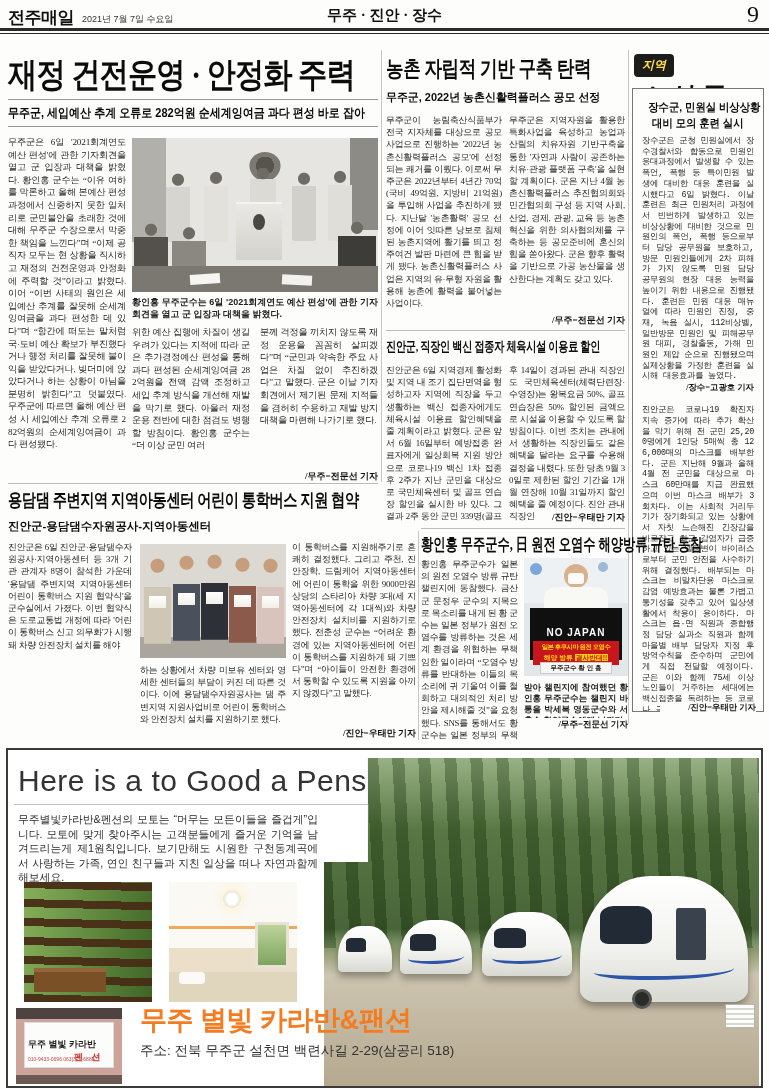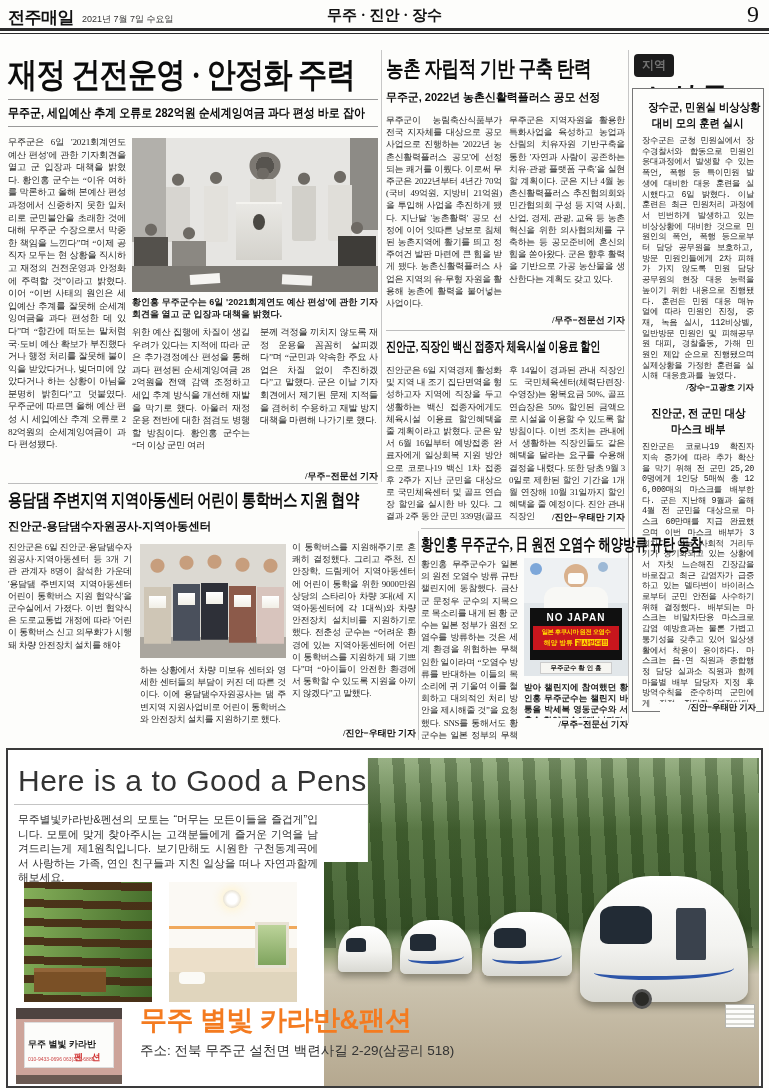--- a/index.html
+++ b/index.html
@@ -120,37 +120,33 @@
     <div class="headline" style="left:386px;top:338px;font-size:13.5px;">
       <span class="sq" style="transform:scaleX(0.75);letter-spacing:-0.3px;">진안군, 직장인 백신 접종자 체육시설 이용료 할인</span>
     </div>
     <div class="col sm" style="left:386px;top:364px;width:116px;height:160px;">진안군은 6일 지역경제 활성화 및 지역 내 조기 집단면역을 형성하고자 지역에 직장을 두고 생활하는 백신 접종자에게도 체육시설 이용료 할인혜택을 줄 계획이라고 밝혔다. 군은 앞서 6월 16일부터 예방접종 완료자에게 일상회복 지원 방안으로 코로나19 백신 1차 접종 후 2주가 지난 군민을 대상으로 국민체육센터 및 골프 연습장 할인을 실시한 바 있다. 그 결과 2주 동안 군민 339명(골프연습장 137명, 수영장 102명, 체력단련장 76명)이 할인 혜택을 받는 등 큰 호응을 얻고 있다. 이에 7일부터는 코로나19 1차 접종</div>
     <div class="col sm" style="left:509px;top:364px;width:116px;height:160px;">후 14일이 경과된 관내 직장인도 국민체육센터(체력단련장·수영장)는 왕복요금 50%, 골프연습장은 50% 할인된 금액으로 시설을 이용할 수 있도록 할 방침이다. 이번 조치는 관내에서 생활하는 직장인들도 같은 혜택을 달라는 요구를 수용해 결정을 내렸다. 또한 당초 9월 30일로 제한된 할인 기간을 1개월 연장해 10월 31일까지 할인 혜택을 줄 예정이다. 진안 관내 직장인이 할인을 받기 위해서는 예방접종 증명서 및 신분증을 제시하면 된다.</div>
     <div class="byline" style="left:535px;top:511px;width:90px;">/진안=우태만 기자</div>
   </div>
 
   <div>
     <div class="abs" style="left:634px;top:54px;height:24px;">
-      <span style="display:inline-block;background:#1c1c1c;color:#737373;font-family:'Liberation Sans',sans-serif;font-weight:bold;font-size:12px;padding:3px 8px;border-radius:4px;vertical-align:6px;">지역</span>
+      <span style="display:inline-block;background:#1c1c1c;color:#fde047;font-family:'Liberation Sans',sans-serif;font-weight:bold;font-size:12px;padding:3px 8px;border-radius:4px;vertical-align:6px;font-style:italic;">지역</span>
       <span style="display:inline-block;font-weight:900;font-size:26px;letter-spacing:5px;margin-left:5px;transform:skewX(-4deg);">소식통</span>
     </div>
     <div class="abs" style="left:632px;top:88px;width:132px;height:624px;border:1px solid #777;padding:10px 9px;overflow:hidden;background:#fdfdfb;">
       <div>
         <div class="sb-title">
           <span class="sqc" style="transform:scaleX(0.9);">장수군, 민원실 비상상황</span><br>
           <span class="sqc" style="transform:scaleX(0.9);">대비 모의 훈련 실시</span>
         </div>
         <div class="sb-body">장수군은 군청 민원실에서 장수경찰서와 합동으로 민원인 응대과정에서 발생할 수 있는 폭언, 폭행 등 특이민원 발생에 대비한 대응 훈련을 실시했다고 6일 밝혔다. 이날 훈련은 최근 민원처리 과정에서 빈번하게 발생하고 있는 비상상황에 대비한 것으로 민원인의 폭언, 폭행 등으로부터 담당 공무원을 보호하고, 방문 민원인들에게 2차 피해가 가지 않도록 민원 담당 공무원의 현장 대응 능력을 높이기 위한 내용으로 진행됐다. 훈련은 민원 대응 매뉴얼에 따라 민원인 진정, 중재, 녹음 실시, 112비상벨, 일반방문 민원인 및 피해공무원 대피, 경찰출동, 가해 민원인 제압 순으로 진행됐으며 실제상황을 가정한 훈련을 실시해 대응효과를 높였다.</div>
         <div class="sb-by">/장수=고광호 기자</div>
       </div>
       <div style="margin-top:12px;">
-        <div class="sb-title">
-          <span class="sqc" style="transform:scaleX(0.9);">진안군, 전 군민 대상</span><br>
-          <span class="sqc" style="transform:scaleX(0.9);">마스크 배부</span>
-        </div>
         <div class="sb-body">진안군은 코로나19 확진자 지속 증가에 따라 추가 확산을 막기 위해 전 군민 25,200명에게 1인당 5매씩 총 126,000매의 마스크를 배부한다. 군은 지난해 9월과 올해 4월 전 군민을 대상으로 마스크 60만매를 지급 완료했으며 이번 마스크 배부가 3회차다. 이는 사회적 거리두기가 장기화되고 있는 상황에서 자칫 느슨해진 긴장감을 바로잡고 최근 감염자가 급증하고 있는 델타변이 바이러스로부터 군민 안전을 사수하기 위해 결정했다. 배부되는 마스크는 비말차단용 마스크로 감염 예방효과는 물론 가볍고 통기성을 갖추고 있어 일상생활에서 착용이 용이하다. 마스크는 읍·면 직원과 종합행정 담당 실과소 직원과 함께 마을별 배부 담당자 지정 후 방역수칙을 준수하며 군민에게 직접 전달할 예정이다. 군은 이와 함께 75세 이상 노인들이 거주하는 세대에는 백신접종을 독려하는 등 코로나 극복을 위한 방역체계 구축을 위해 노력하고 있다.</div>
       </div>
     </div>
     <div class="byline" style="left:660px;top:702px;width:96px;font-size:8.4px;">/진안=우태만 기자</div>
   </div>
 
   <div>
     <div class="headline" style="left:8px;top:488px;font-size:18px;">
       <span class="sq" style="transform:scaleX(0.79);letter-spacing:-0.5px;">용담댐 주변지역 지역아동센터 어린이 통학버스 지원 협약</span>
     </div>
@@ -175,21 +171,21 @@
     </div>
     <div class="col sm" style="left:421px;top:558px;width:97px;height:182px;">황인홍 무주군수가 일본의 원전 오염수 방류 규탄 챌린지에 동참했다. 금산군 문정우 군수의 지목으로 목소리를 내게 된 황 군수는 일본 정부가 원전 오염수를 방류하는 것은 세계 환경을 위협하는 무책임한 일이라며 “오염수 방류를 반대하는 이들의 목소리에 귀 기울여 이를 철회하고 대의적인 처리 방안을 제시해줄 것”을 요청했다. SNS를 통해서도 황 군수는 일본 정부의 무책임한 행위를 강력히 규탄한다는 입장을 밝히며, 국민 모두 관심을 가지고 한 목소리를 내줄 것을 당부했다. 지난 2일 문정우 금산군수의 지목을</div>
 
     <div class="photo" style="left:524px;top:558px;width:104px;height:118px;background:linear-gradient(#eef1f3 0 38%, #e2e7ea 38% 100%);">
       <div class="ps" style="left:6px;top:5px;width:12px;height:12px;border-radius:50%;background:#7da7d9;"></div>
       <div class="ps" style="left:74px;top:4px;width:10px;height:10px;border-radius:50%;background:#9db9d6;"></div>
       <div class="ps" style="left:40px;top:6px;width:24px;height:24px;border-radius:50%;background:#d9b18d;"></div>
       <div class="ps" style="left:44px;top:15px;width:16px;height:11px;border-radius:3px;background:#fcfcfa;"></div>
       <div class="ps" style="left:20px;top:29px;width:64px;height:26px;border-radius:12px 12px 0 0;background:#f8f8f5;"></div>
       <div class="ps sans" style="left:6px;top:50px;width:92px;height:52px;background:#101010;text-align:center;">
-        <div style="color:#fff;font-weight:bold;font-size:10px;margin-top:4px;letter-spacing:1px;">NO JAPAN</div>
+        <div style="color:#fff;font-weight:bold;font-size:10px;margin-top:19px;letter-spacing:1px;">NO JAPAN</div>
         <div style="background:#c8161d;margin:3px 3px 0 3px;padding:2px 0 2px 0;">
           <div style="color:#ffd400;font-weight:bold;font-size:6.4px;letter-spacing:-0.5px;">일본 후쿠시마 원전 오염수</div>
           <div style="font-size:6.8px;font-weight:bold;margin-top:1px;">
             <span style="color:#ffd400;">해양 방류</span>
             <span style="color:#c8161d;background:#ffd400;padding:0 1px;">결사반대!!</span>
           </div>
         </div>
       </div>
       <div class="ps sans" style="left:16px;top:104px;width:72px;height:12px;background:#f7f6f2;border:1px solid #ccc;text-align:center;font-size:6.5px;font-weight:bold;color:#222;line-height:10px;">무주군수 황 인 홍</div>
     </div>

